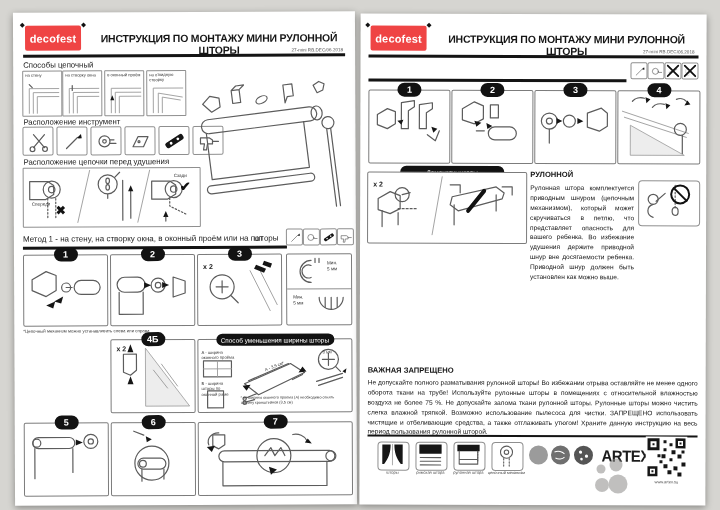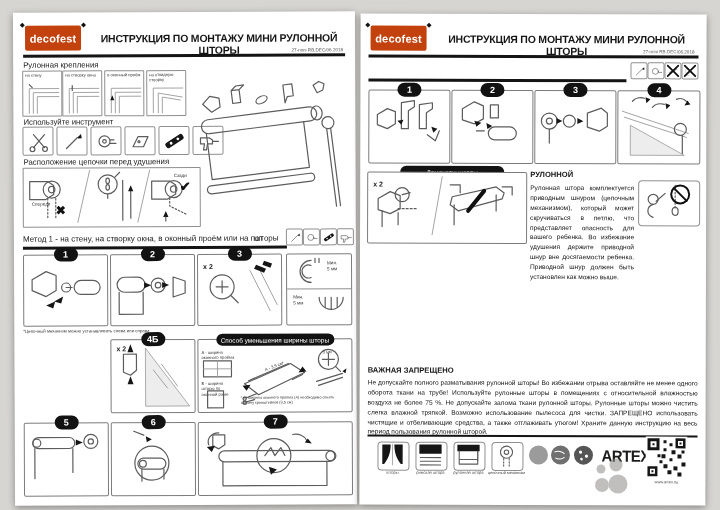--- a/index.html
+++ b/index.html
@@ -1,20 +1,20 @@
 <!DOCTYPE html>
 <html><head>
 <meta charset="utf-8">
 <style>
   html,body{margin:0;padding:0}
   body{width:720px;height:510px;background:#d6d5d1;position:relative;overflow:hidden;
        font-family:"Liberation Sans",sans-serif;color:#1c1c1c;}
   .s{position:absolute}
   .page{position:absolute;background:#fff;box-shadow:0 2px 7px rgba(0,0,0,.38)}
-  .logo{background:#c2410c;color:#fff;display:flex;align-items:center;justify-content:center;
+  .logo{background:#ef4444;color:#fff;display:flex;align-items:center;justify-content:center;
         font-size:11px;font-weight:bold;letter-spacing:.2px;border-radius:2px}
   .dia{position:absolute;top:-4px;font-size:6px;color:#121212;line-height:1}
   .doc-title{font-weight:700;font-size:10.5px;letter-spacing:-.2px;text-align:center;color:#161616}
   .version{font-size:4.6px;color:#555;text-align:right}
   .rule{background:#141414}
   .seclabel{font-size:7.8px;color:#222}
   .h2{font-size:8px;color:#1a1a1a}
   .bx{border:1px solid #8f8f8f;background:#fff;border-radius:1px}
   .stepbx{border:1.2px solid #7c7c7c;background:#fff;border-radius:2px}
   .badge{background:#121212;color:#fff;font-weight:bold;font-size:9px;
@@ -45,21 +45,21 @@
 
   <div class="s logo" style="left:12px;top:13px;width:56px;height:25px">
     <span class="dia" style="left:-5px">◆</span>
     <span>decofest</span>
     <span class="dia" style="right:-5px">◆</span>
   </div>
   <div class="s doc-title" style="left:80px;top:20px;width:252px">ИНСТРУКЦИЯ ПО МОНТАЖУ МИНИ РУЛОННОЙ ШТОРЫ</div>
   <div class="s version" style="left:230px;top:36px;width:100px">27-mini RB.DEC/06.2018</div>
   <div class="s rule" style="left:10px;top:42px;width:322px;height:3px"></div>
 
-  <div class="s seclabel" style="left:10px;top:48px">Рулонная крепления</div>
+  <div class="s seclabel" style="left:10px;top:48px">Способы цепочный</div>
   <div class="s bx" style="left:9px;top:58px;width:38px;height:44px">
     <span class="s micro" style="left:2px;top:1px">на стену</span>
     <svg class="s" style="left:1px;top:8px" width="35" height="34" viewBox="0 0 35 34">
         <path class="lt" d="M5 34V9h30M9 34V13h26M13 34V17h22"></path>
         <path class="ln" d="M5 5l3 3"></path>
       </svg>
   </div>
   <div class="s bx" style="left:49px;top:58px;width:38px;height:44px">
     <span class="s micro" style="left:2px;top:1px">на створку окна</span>
     <svg class="s" style="left:1px;top:8px" width="35" height="34" viewBox="0 0 35 34">
@@ -74,21 +74,21 @@
         <path class="fl" d="M6 16l-2 5h4z"></path>
       </svg>
   </div>
   <div class="s bx" style="left:133px;top:58px;width:38px;height:44px">
     <span class="s micro" style="left:2px;top:1px">на откидную створку</span>
     <svg class="s" style="left:1px;top:8px" width="35" height="34" viewBox="0 0 35 34">
         <path class="lt" d="M5 34V9h30M10 34V14l24 4M14 34V18l18 3"></path>
       </svg>
   </div>
 
-  <div class="s seclabel" style="left:10px;top:105px">Используйте инструмент</div>
+  <div class="s seclabel" style="left:10px;top:105px">Расположение инструмент</div>
   <div class="s toolbx" style="left:9px;top:114px;width:29px;height:27px">
     <svg width="22" height="22" viewBox="0 0 22 22">
         <path class="ln" d="M6 4l11 13M17 4L6 17"></path>
         <circle class="ln" cx="5" cy="18.5" r="2.4"></circle>
         <circle class="ln" cx="17.5" cy="18.5" r="2.4"></circle>
       </svg>
   </div>
   <div class="s toolbx" style="left:43px;top:114px;width:29px;height:27px">
     <svg width="22" height="22" viewBox="0 0 22 22">
         <path class="ln" d="M5 18L16 7"></path>

